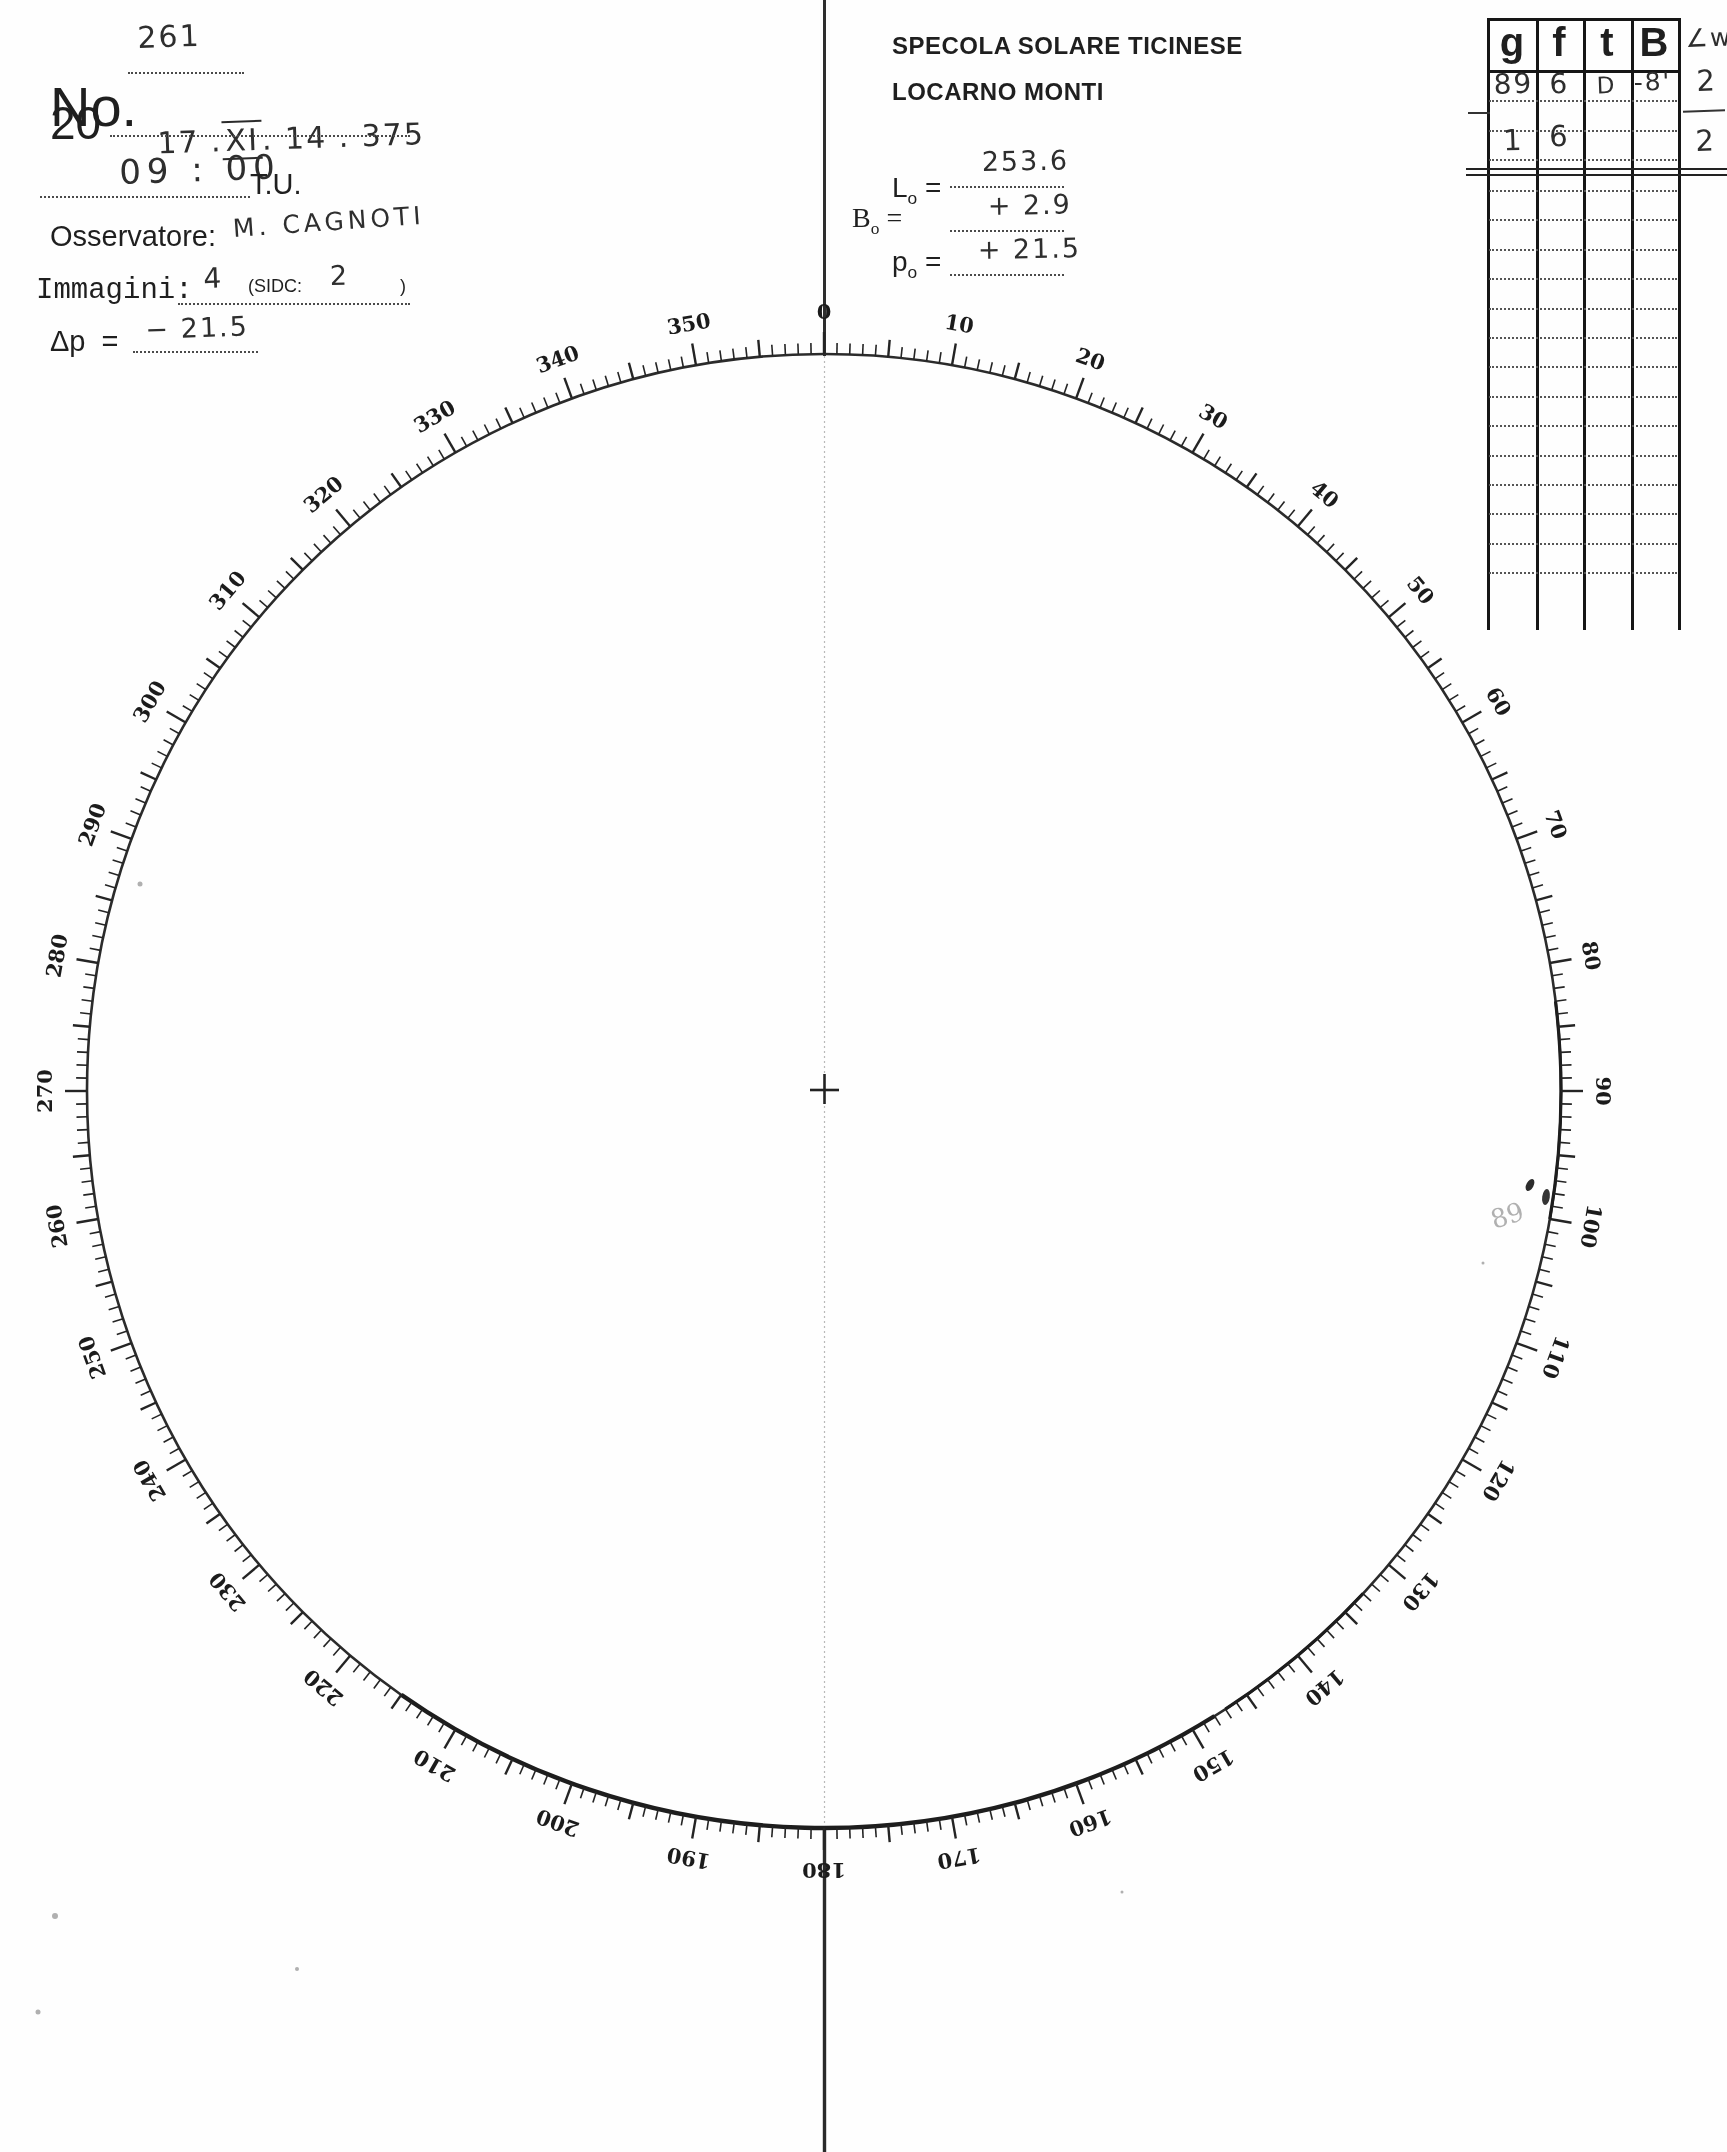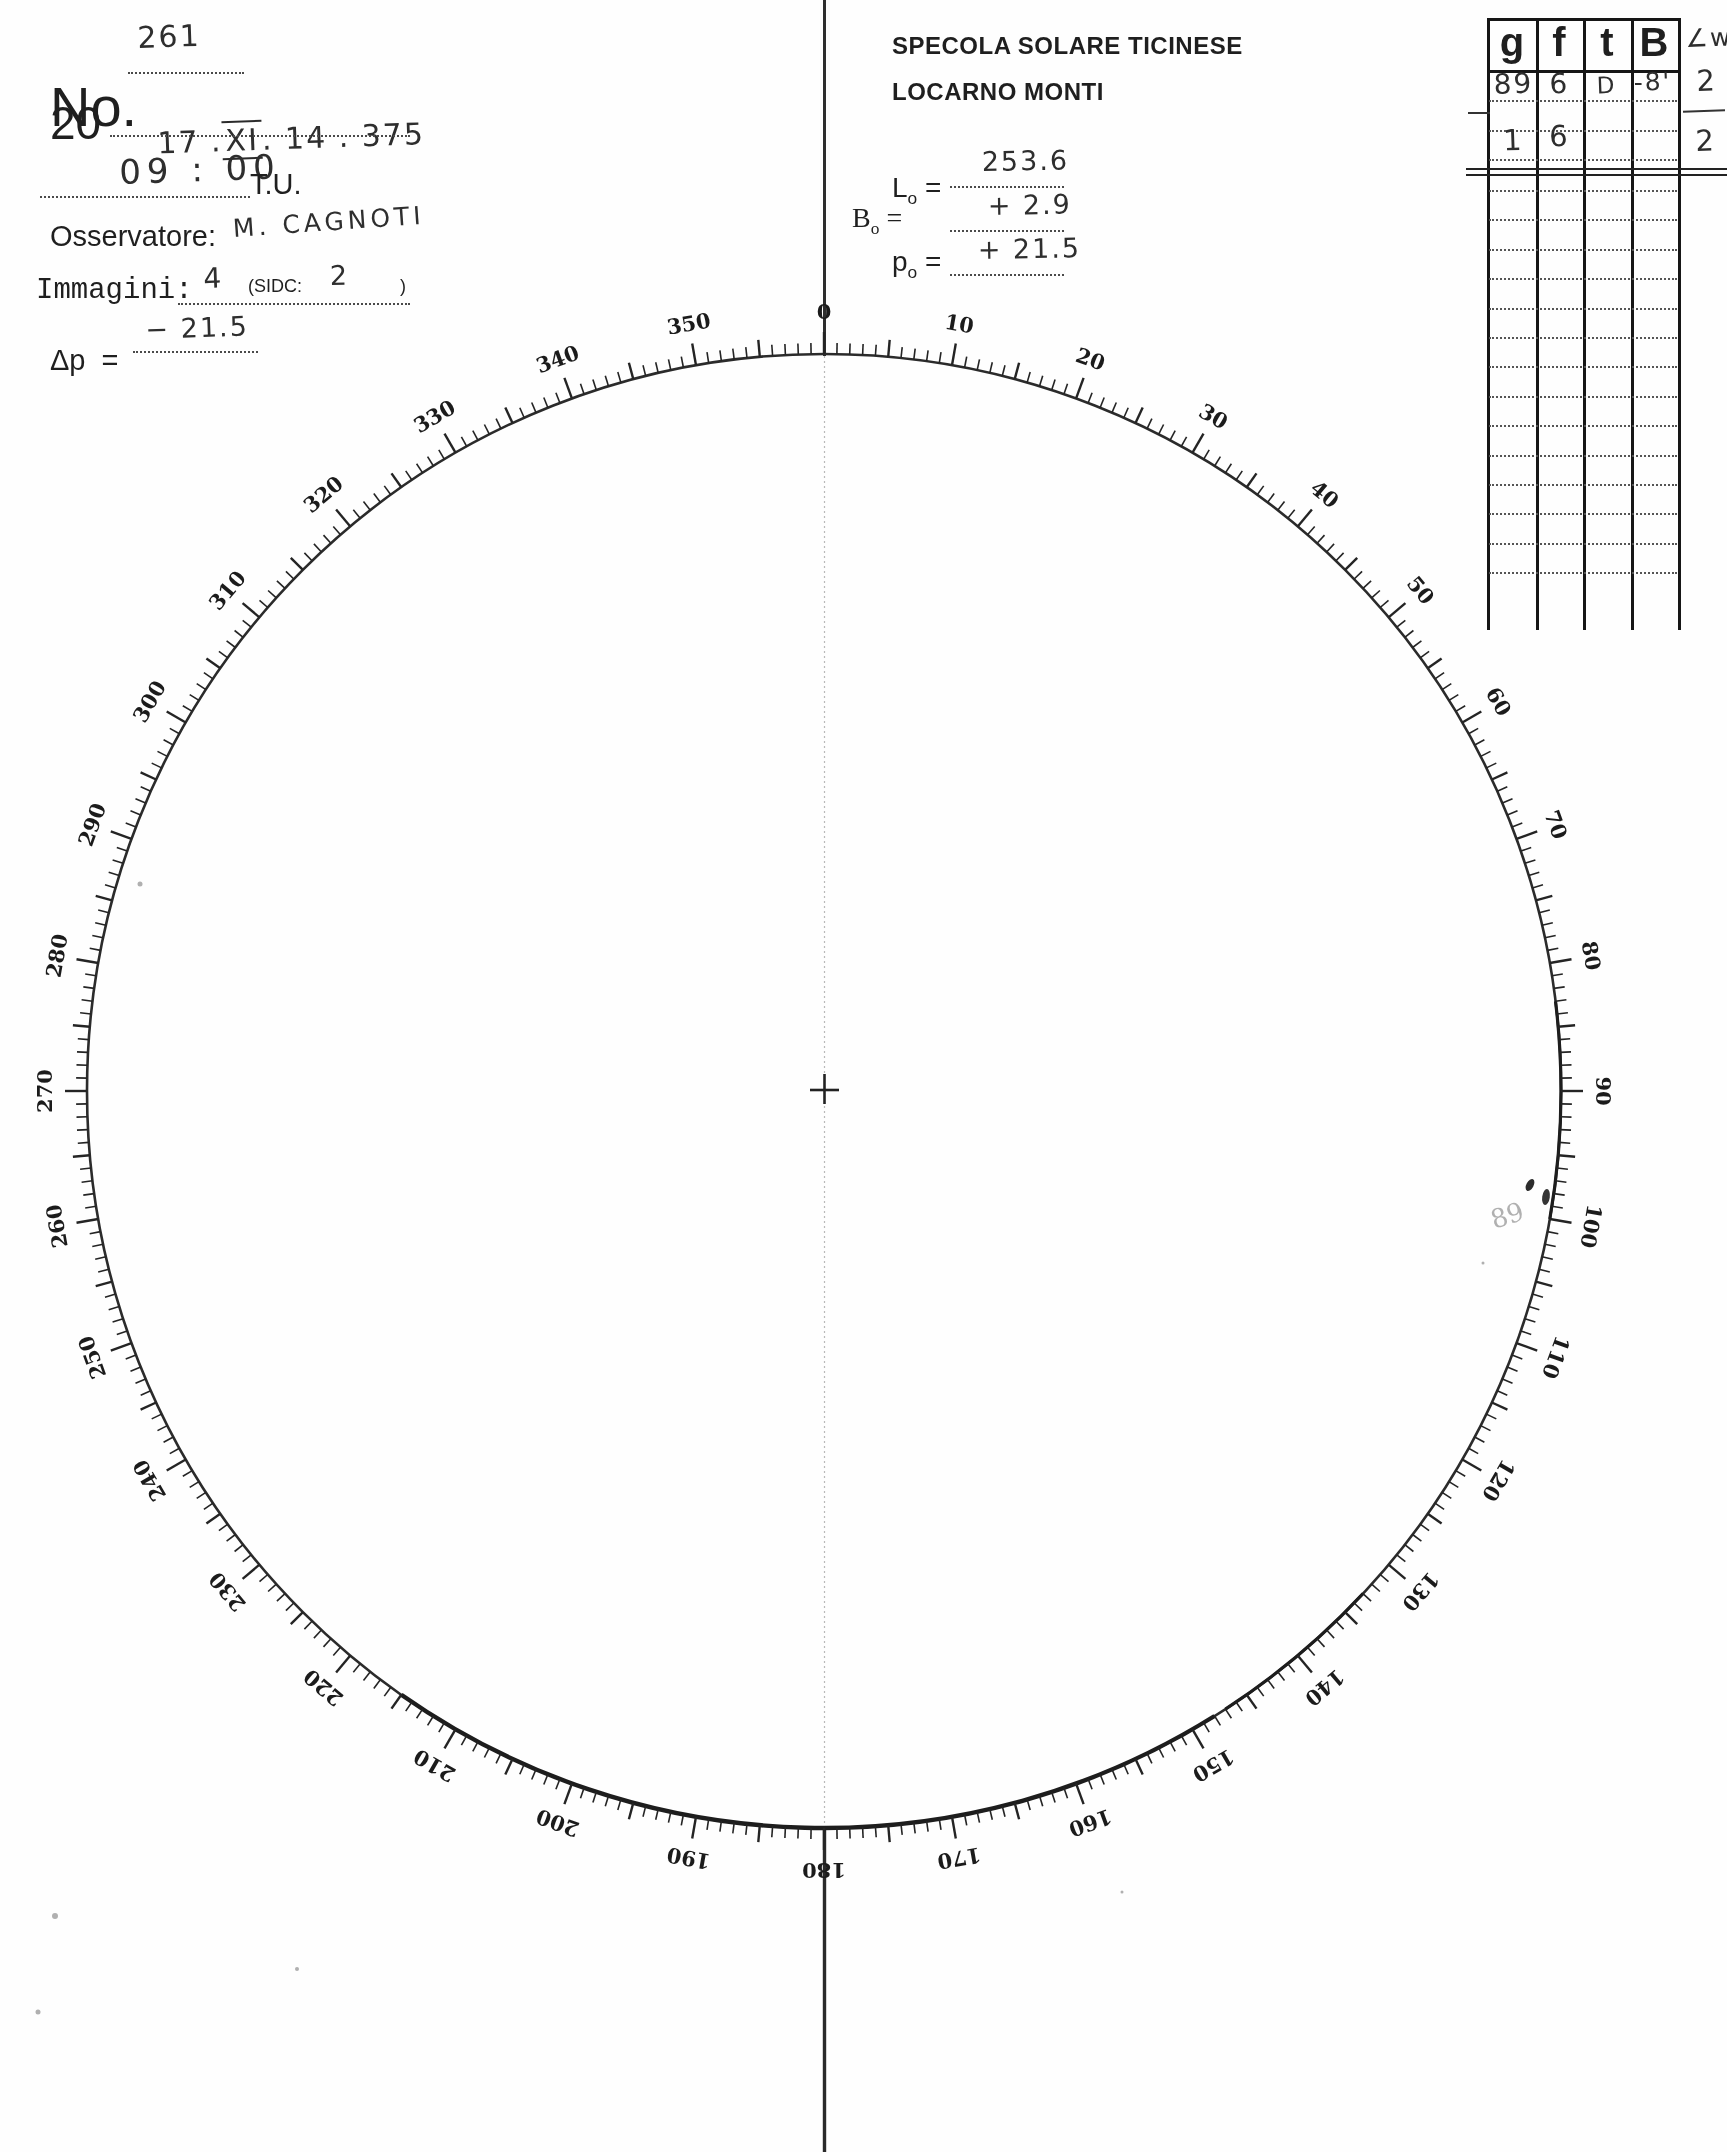--- a/index.html
+++ b/index.html
@@ -66,21 +66,21 @@
   <div class="abs printed lbl" style="left:50px;top:220px;">Osservatore:</div>
   <div class="abs hand r3" style="left:234px;top:214px;font-size:25px;letter-spacing:4px;">M. CAGNOTI</div>
 
   <div class="abs printed lbl" style="left:36px;top:274px;font-family:Liberation Mono, monospace;">Immagini:</div>
   <div class="abs hand" style="left:204px;top:262px;font-size:28px;">4</div>
   <div class="abs printed small-lbl" style="left:248px;top:276px;">(SIDC:</div>
   <div class="abs hand r0" style="left:330px;top:260px;font-size:27px;">2</div>
   <div class="abs printed small-lbl" style="left:400px;top:276px;">)</div>
   <div class="abs dotline" style="left:178px;top:303px;width:232px;"></div>
 
-  <div class="abs printed lbl" style="left:50px;top:325px;margin-top:19px;">Δp  =</div>
+  <div class="abs printed lbl" style="left:50px;top:325px;">Δp  =</div>
   <div class="abs hand" style="left:146px;top:314px;font-size:27px;">− 21.5</div>
   <div class="abs dotline" style="left:133px;top:351px;width:125px;"></div>
 
   <div class="abs printed title" style="left:892px;top:32px;">SPECOLA SOLARE TICINESE</div>
   <div class="abs printed title" style="left:892px;top:78px;">LOCARNO MONTI</div>
 
   <div class="abs printed" style="left:892px;top:172px;font-size:28px;"><span>L</span><sub>o</sub><span> =</span></div>
   <div class="abs hand r0" style="left:982px;top:146px;font-size:27px;">253.6</div>
   <div class="abs dotline" style="left:950px;top:186px;width:114px;"></div>
 

